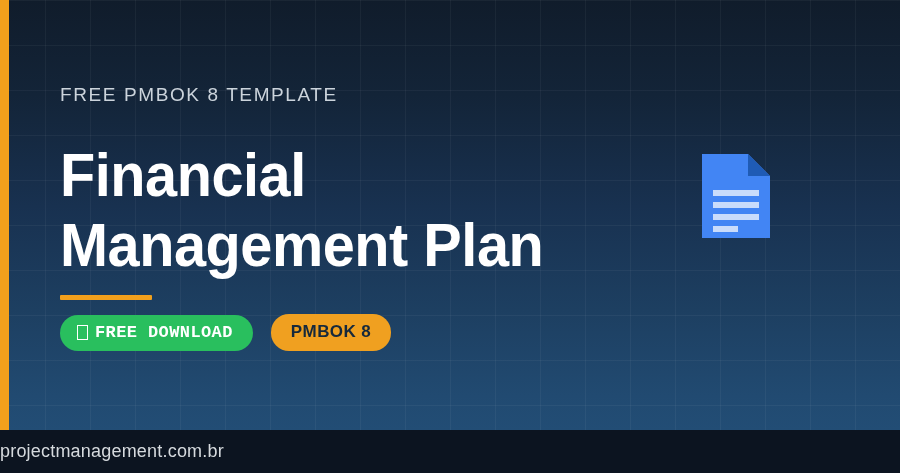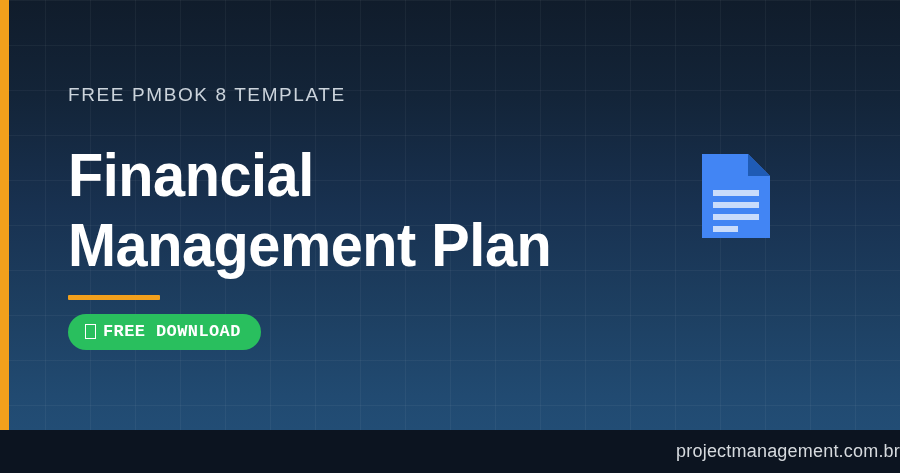--- a/index.html
+++ b/index.html
@@ -52,21 +52,21 @@
     position: absolute;
     left: 0; top: 0;
     width: 9px;
     height: 430px;
     background: #f2a01c;
   }
 
   
   .content {
     position: absolute;
-    left: 68px;
+    left: 60px;
     top: 0;
     width: 620px;
     height: 342px;
   }
 
   .eyebrow {
     position: absolute;
     left: 0;
     top: 84px;
     font-size: 19px;
@@ -156,21 +156,21 @@
   
   .footer {
     position: absolute;
     left: 0;
     top: 430px;
     width: 900px;
     height: 43px;
     background: #0c1420;
     display: flex;
     align-items: center;
-    justify-content: flex-end;
+    justify-content: flex-start;
   }
   .footer-text {
     color: #d6dade;
     font-size: 18px;
     letter-spacing: 0.2px;
   }
 </style>
 </head>
 <body>
 
@@ -188,20 +188,23 @@
 
     <div class="divider"></div>
 
     <div class="badges">
 
       <span class="badge badge-download">
         <span class="badge-icon"></span>
         <span>FREE DOWNLOAD</span>
       </span>
 
+      <span class="badge badge-pmbok">
+        <span>PMBOK 8</span>
+      </span>
 
     </div>
   </div>
 
   <div class="doc-icon">
     <svg width="68" height="84" viewBox="0 0 68 84" xmlns="http://www.w3.org/2000/svg">
       <path d="M0 0 H46 L68 22 V84 H0 Z" fill="#4285f4"></path>
       <path d="M46 0 L68 22 H46 Z" fill="#1f5bb5"></path>
       <rect x="11" y="36" width="46" height="6" fill="#c9dcfb"></rect>
       <rect x="11" y="48" width="46" height="6" fill="#c9dcfb"></rect>

